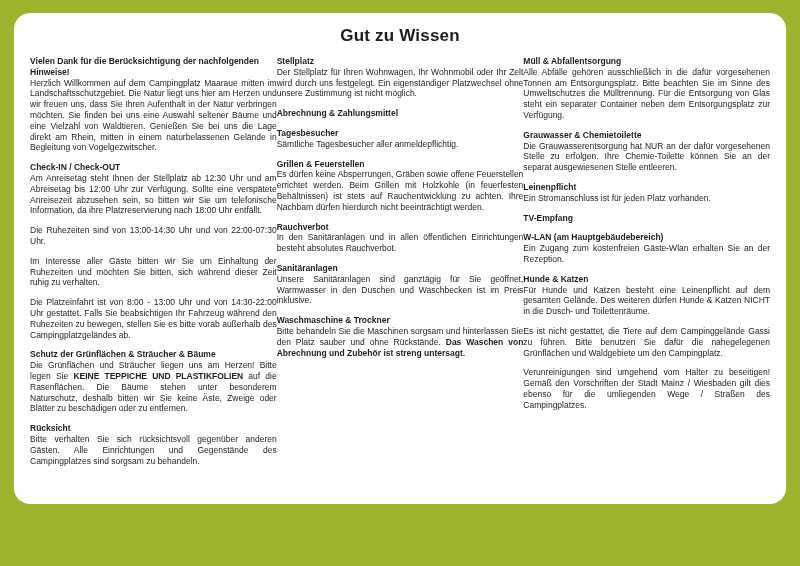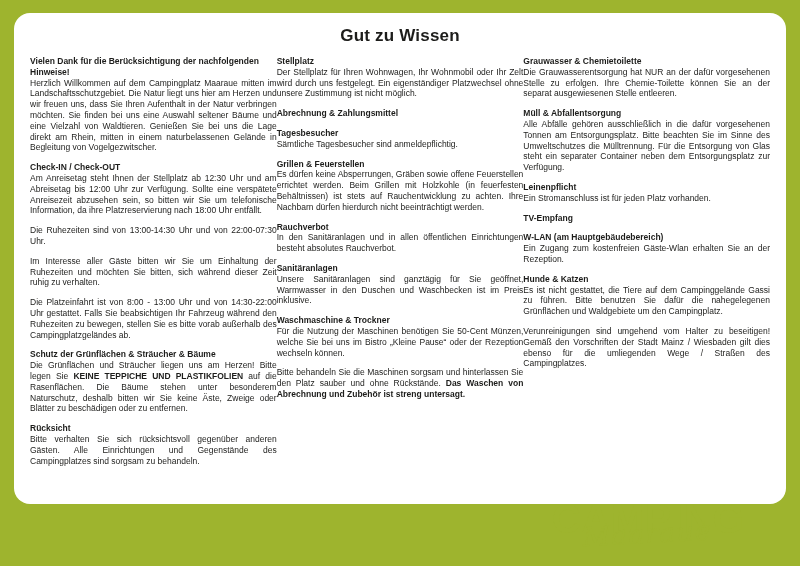--- a/index.html
+++ b/index.html
@@ -108,62 +108,62 @@
     <div class="col">
         <div class="section">
           <div class="heading">Stellplatz</div>
           <p class="para"><span>Der Stellplatz für Ihren Wohnwagen, Ihr Wohnmobil oder Ihr Zelt wird durch uns festgelegt. Ein eigenständiger Platzwechsel ohne unsere Zustimmung ist nicht möglich.</span></p>
         </div>
         <div class="section">
           <div class="heading">Abrechnung &amp; Zahlungsmittel</div>
         </div>
         <div class="section">
           <div class="heading">Tagesbesucher</div>
-          <p class="para"><span>Sämtliche Tagesbesucher sind anmeldepflichtig.</span></p>
+          <p class="para"><span>Sämtliche Tagesbesucher aller anmeldepflichtig.</span></p>
         </div>
         <div class="section">
           <div class="heading">Grillen &amp; Feuerstellen</div>
           <p class="para"><span>Es dürfen keine Absperrungen, Gräben sowie offene Feuerstellen errichtet werden. Beim Grillen mit Holzkohle (in feuerfesten Behältnissen) ist stets auf Rauchentwicklung zu achten. Ihre Nachbarn dürfen hierdurch nicht beeinträchtigt werden.</span></p>
         </div>
         <div class="section">
           <div class="heading">Rauchverbot</div>
           <p class="para"><span>In den Sanitäranlagen und in allen öffentlichen Einrichtungen besteht absolutes Rauchverbot.</span></p>
         </div>
         <div class="section">
           <div class="heading">Sanitäranlagen</div>
           <p class="para"><span>Unsere Sanitäranlagen sind ganztägig für Sie geöffnet, Warmwasser in den Duschen und Waschbecken ist im Preis inklusive.</span></p>
         </div>
         <div class="section">
           <div class="heading">Waschmaschine &amp; Trockner</div>
-          <p class="para"><span>Für die Nutzung der Maschinen benötigen Sie 50-Cent Münzen, welche Sie bei uns im Bistro „Kleine Pause“ oder der Rezeption wechseln können.</span></p>
           <p class="para"><span>Bitte behandeln Sie die Maschinen sorgsam und hinterlassen Sie den Platz sauber und ohne Rückstände. </span><span class="bold">Das Waschen von Abrechnung und Zubehör ist streng untersagt.</span></p>
         </div>
       </div>
     <div class="col">
         <div class="section">
+          <div class="heading">Müll &amp; Abfallentsorgung</div>
+          <p class="para"><span>Alle Abfälle gehören ausschließlich in die dafür vorgesehenen Tonnen am Entsorgungsplatz. Bitte beachten Sie im Sinne des Umweltschutzes die Mülltrennung. Für die Entsorgung von Glas steht ein separater Container neben dem Entsorgungsplatz zur Verfügung.</span></p>
+        </div>
+        <div class="section">
           <div class="heading">Grauwasser &amp; Chemietoilette</div>
           <p class="para"><span>Die Grauwasserentsorgung hat NUR an der dafür vorgesehenen Stelle zu erfolgen. Ihre Chemie-Toilette können Sie an der separat ausgewiesenen Stelle entleeren.</span></p>
-        </div>
-        <div class="section">
-          <div class="heading">Müll &amp; Abfallentsorgung</div>
-          <p class="para"><span>Alle Abfälle gehören ausschließlich in die dafür vorgesehenen Tonnen am Entsorgungsplatz. Bitte beachten Sie im Sinne des Umweltschutzes die Mülltrennung. Für die Entsorgung von Glas steht ein separater Container neben dem Entsorgungsplatz zur Verfügung.</span></p>
         </div>
         <div class="section">
           <div class="heading">Leinenpflicht</div>
           <p class="para"><span>Ein Stromanschluss ist für jeden Platz vorhanden.</span></p>
         </div>
         <div class="section">
           <div class="heading">TV-Empfang</div>
         </div>
         <div class="section">
           <div class="heading">W-LAN (am Hauptgebäudebereich)</div>
           <p class="para"><span>Ein Zugang zum kostenfreien Gäste-Wlan erhalten Sie an der Rezeption.</span></p>
         </div>
         <div class="section">
           <div class="heading">Hunde &amp; Katzen</div>
+          <p class="para"><span>Für Hunde und Katzen besteht eine Leinenpflicht auf dem gesamten Gelände. Des weiteren dürfen Hunde &amp; Katzen NICHT in die Dusch- und Toilettenräume.</span></p>
           <p class="para"><span>Es ist nicht gestattet, die Tiere auf dem Campinggelände Gassi zu führen. Bitte benutzen Sie dafür die nahegelegenen Grünflächen und Waldgebiete um den Campingplatz.</span></p>
           <p class="para"><span>Verunreinigungen sind umgehend vom Halter zu beseitigen! Gemäß den Vorschriften der Stadt Mainz / Wiesbaden gilt dies ebenso für die umliegenden Wege / Straßen des Campingplatzes.</span></p>
         </div>
       </div>
   </div>
 </div>
 
 <div class="logo">
   <div class="logo-camping">CAMPING</div>
   <div class="logo-script">Maaraue</div>

